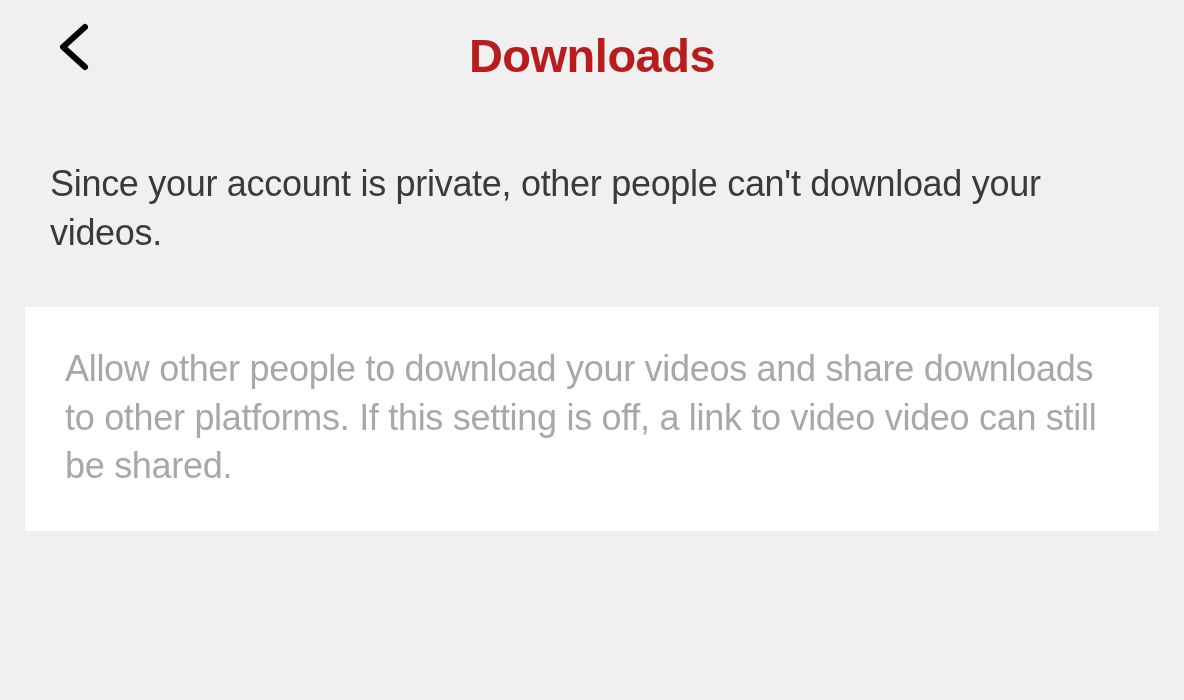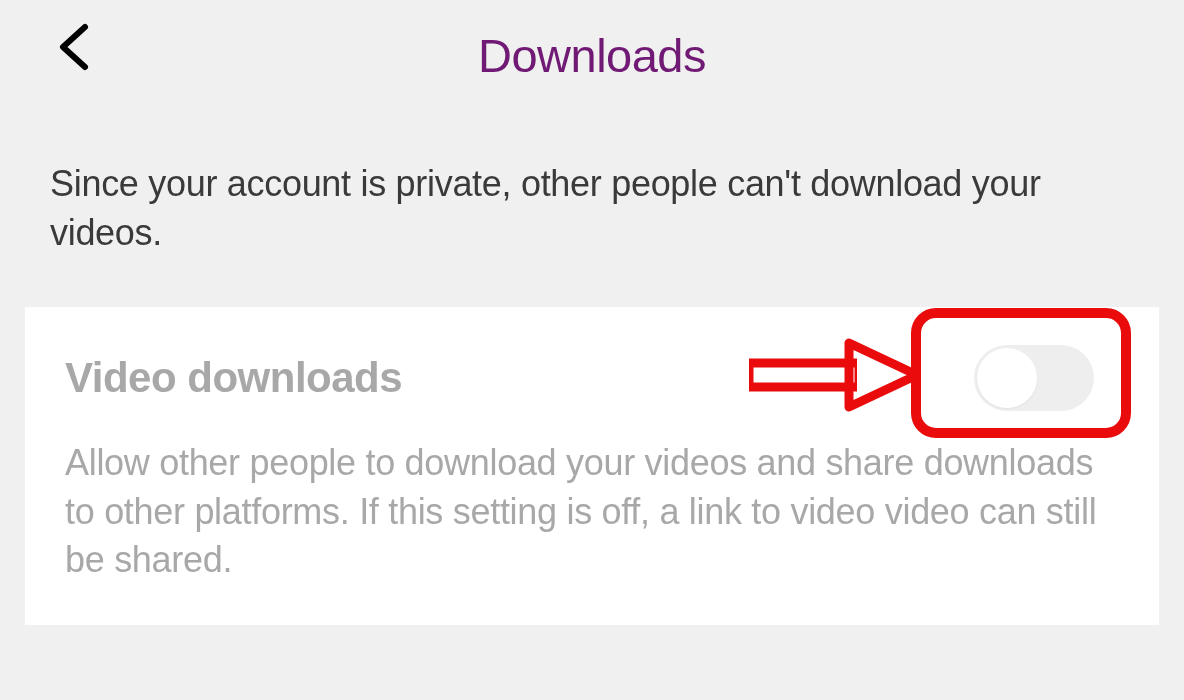--- a/index.html
+++ b/index.html
@@ -30,22 +30,22 @@
       cursor: pointer;
     }
     .back-button svg {
       width: 100%;
       height: 100%;
     }
     .page-title {
       flex: 1;
       text-align: center;
       font-size: 47px;
-      font-weight: 400;
-      color: #701a75;
+      font-weight: 700;
+      color: #b91c1c;
       letter-spacing: -0.5px;
     }
     .info-text {
       padding: 60px 50px 50px 50px;
       font-size: 36px;
       color: #3a3a3a;
       line-height: 1.35;
       letter-spacing: -0.3px;
     }
     .card {
@@ -126,30 +126,14 @@
     <svg viewBox="0 0 40 50">
       <polyline points="30,5 8,25 30,45" fill="none" stroke="#000" stroke-width="6" stroke-linecap="round" stroke-linejoin="round"></polyline>
     </svg>
   </div>
   <h1 class="page-title">Downloads</h1>
 </div>
 
 <div class="info-text">Since your account is private, other people can't download your videos.</div>
 
 <div class="card">
-  <div class="setting-row">
-    <div class="setting-label">Video downloads</div>
-    <div class="toggle-area">
-      <div class="annotation-arrow">
-        <svg viewBox="0 0 170 80">
-          <rect x="0" y="28" width="110" height="24" fill="none" stroke="#ea0c0c" stroke-width="9"></rect>
-          <polygon points="100,8 100,72 168,40" fill="none" stroke="#ea0c0c" stroke-width="9" stroke-linejoin="round"></polygon>
-          <polygon points="108,18 108,62 155,40" fill="#ffffff"></polygon>
-        </svg>
-      </div>
-      <div class="annotation-box"></div>
-      <div class="toggle-switch">
-        <div class="toggle-knob"></div>
-      </div>
-    </div>
-  </div>
   <div class="setting-description">Allow other people to download your videos and share downloads to other platforms. If this setting is off, a link to video video can still be shared.</div>
 </div>
 
 </body></html>

